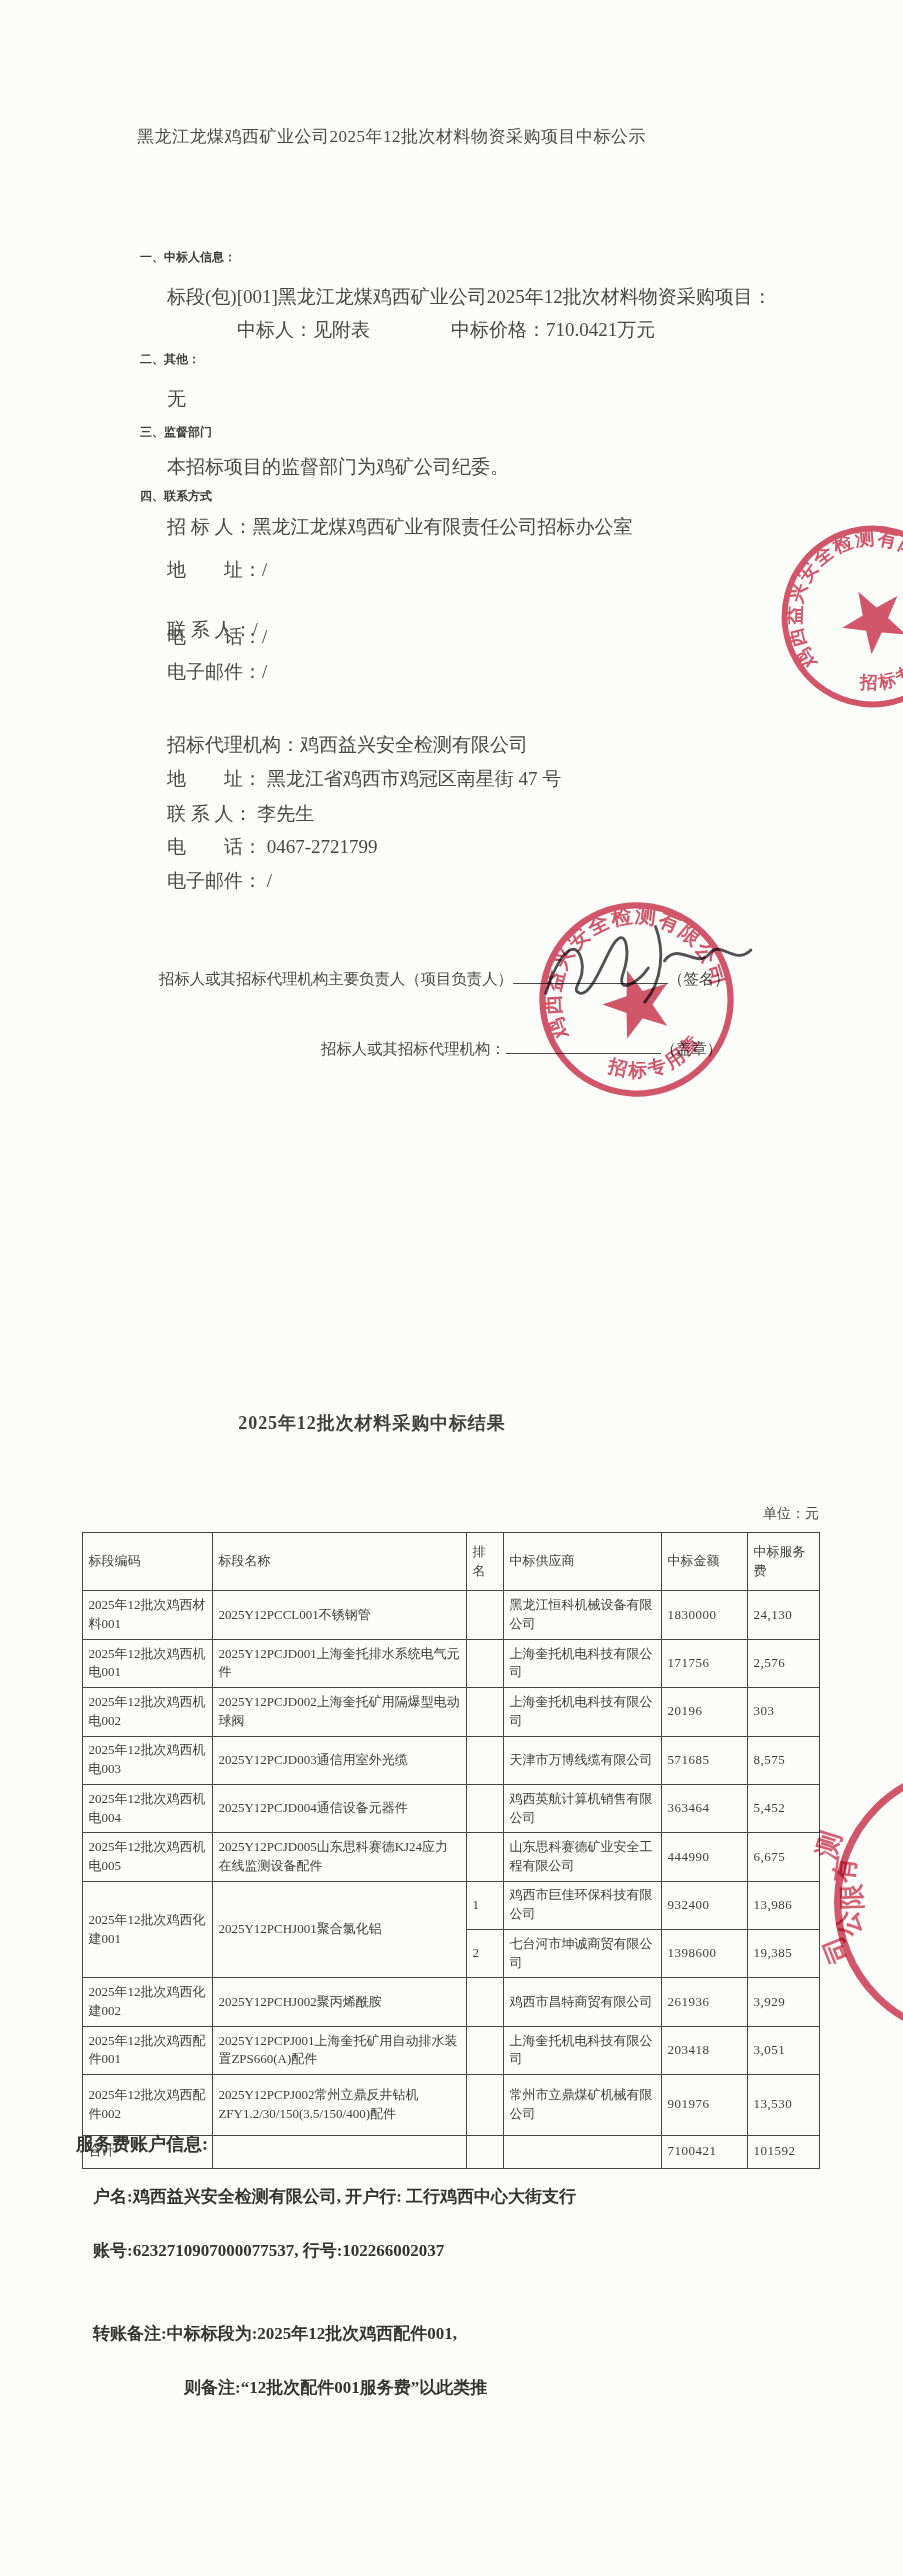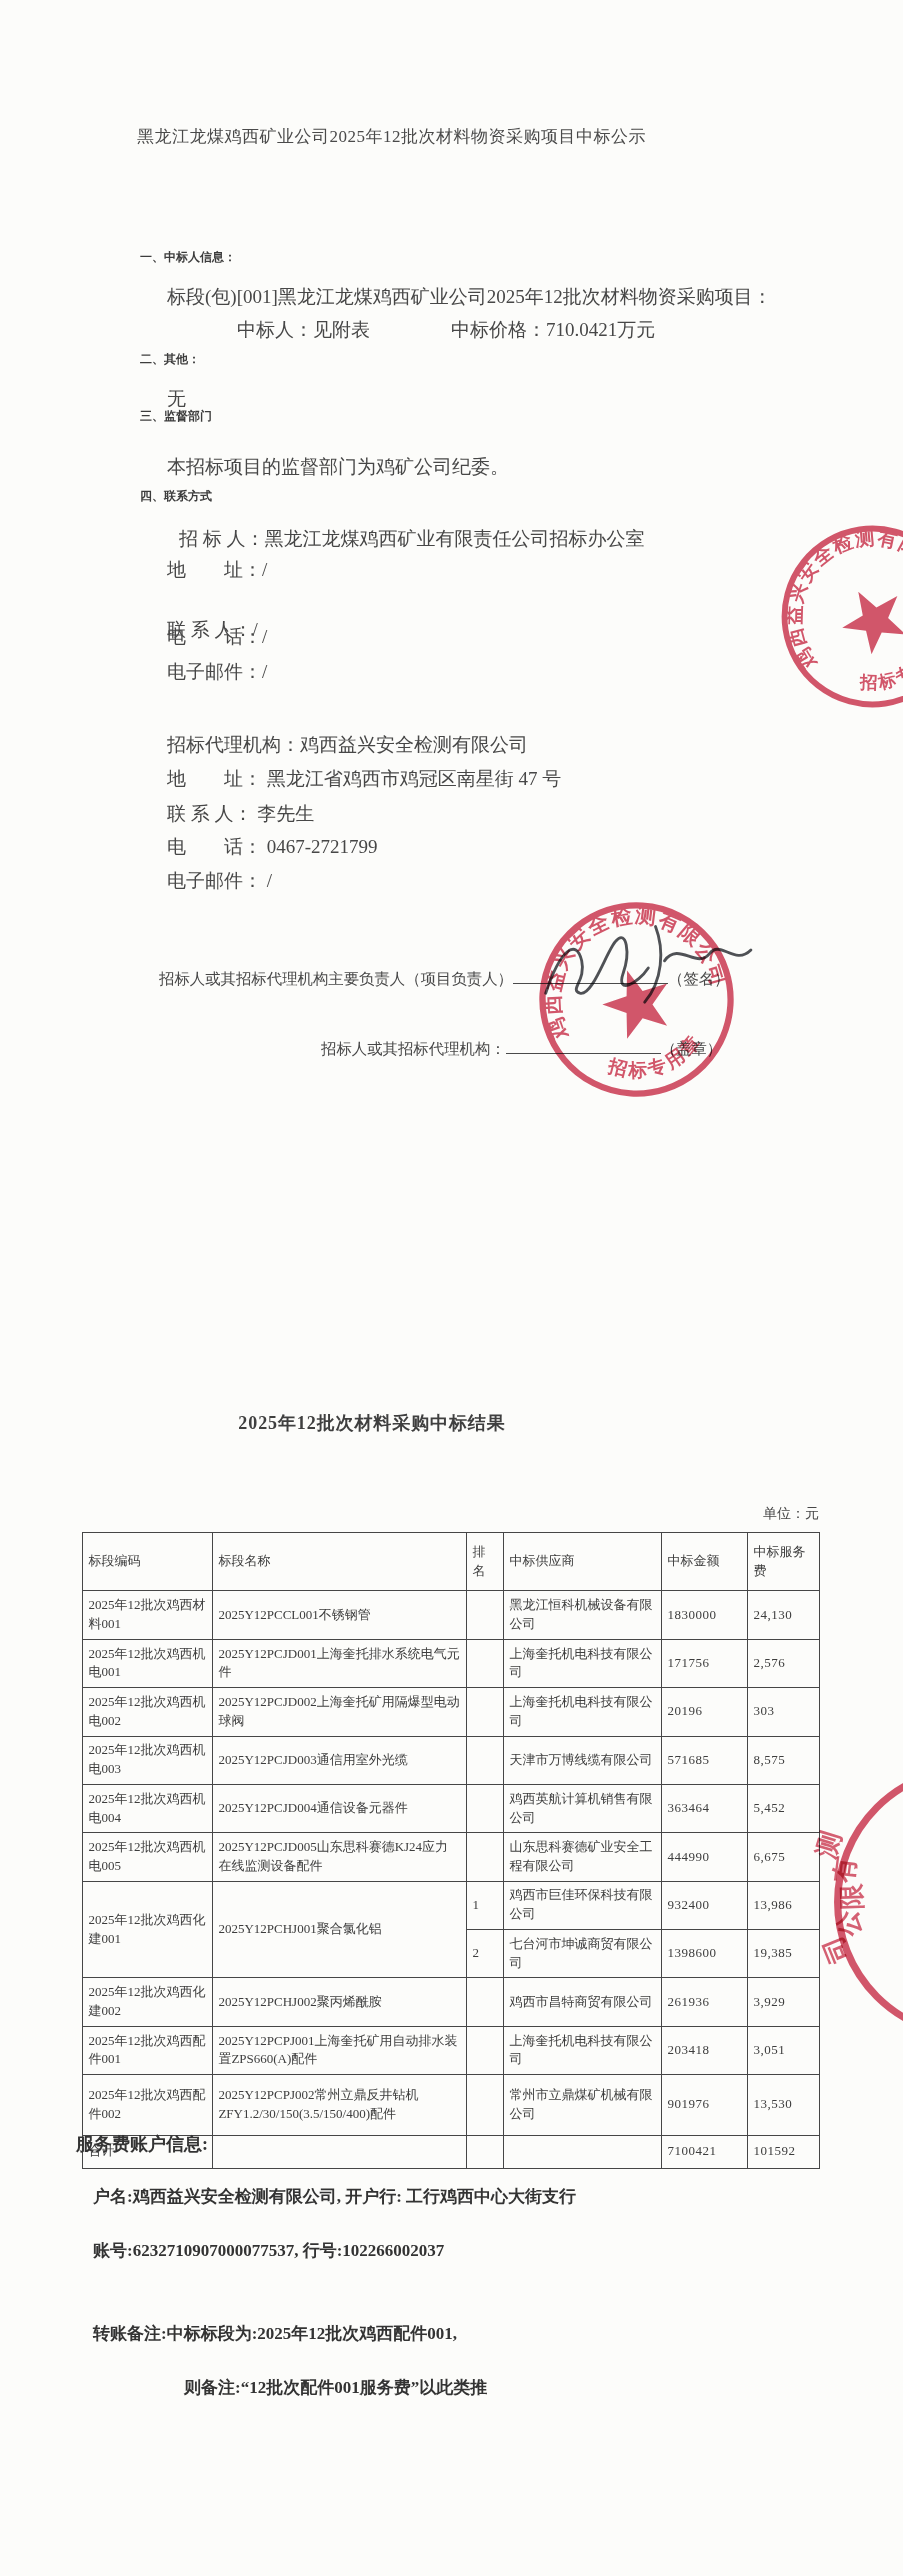--- a/index.html
+++ b/index.html
@@ -42,25 +42,25 @@
 
   <div class="abs sec-heading" style="top:249px;">一、中标人信息：</div>
   <div class="abs body-line" style="top:284px;">标段(包)[001]黑龙江龙煤鸡西矿业公司2025年12批次材料物资采购项目：</div>
   <div class="abs body-line winner-split" style="top:317px;left:197px;">
     <span class="col1">中标人：见附表</span><span>中标价格：710.0421万元</span>
   </div>
 
   <div class="abs sec-heading" style="top:351px;">二、其他：</div>
   <div class="abs body-line" style="top:386px;">无</div>
 
-  <div class="abs sec-heading" style="top:408px;">三、监督部门</div>
+  <div class="abs sec-heading" style="top:424px;">三、监督部门</div>
   <div class="abs body-line" style="top:454px;">本招标项目的监督部门为鸡矿公司纪委。</div>
 
   <div class="abs sec-heading" style="top:488px;">四、联系方式</div>
-  <div class="abs body-line" style="top:526px;margin-left:12px;">招 标 人：黑龙江龙煤鸡西矿业有限责任公司招标办公室</div>
+  <div class="abs body-line" style="top:514px;">招 标 人：黑龙江龙煤鸡西矿业有限责任公司招标办公室</div>
   <div class="abs body-line" style="top:557px;">地　　址：/</div>
   <div class="abs body-line" style="top:617px;">联 系 人：/</div>
   <div class="abs body-line" style="top:624px;">电　　话：/</div>
   <div class="abs body-line" style="top:659px;">电子邮件：/</div>
 
   <div class="abs body-line" style="top:732px;">招标代理机构：鸡西益兴安全检测有限公司</div>
   <div class="abs body-line" style="top:766px;">地　　址： 黑龙江省鸡西市鸡冠区南星街 47 号</div>
   <div class="abs body-line" style="top:801px;">联 系 人： 李先生</div>
   <div class="abs body-line" style="top:834px;">电　　话： 0467-2721799</div>
   <div class="abs body-line" style="top:868px;">电子邮件：  /</div>

